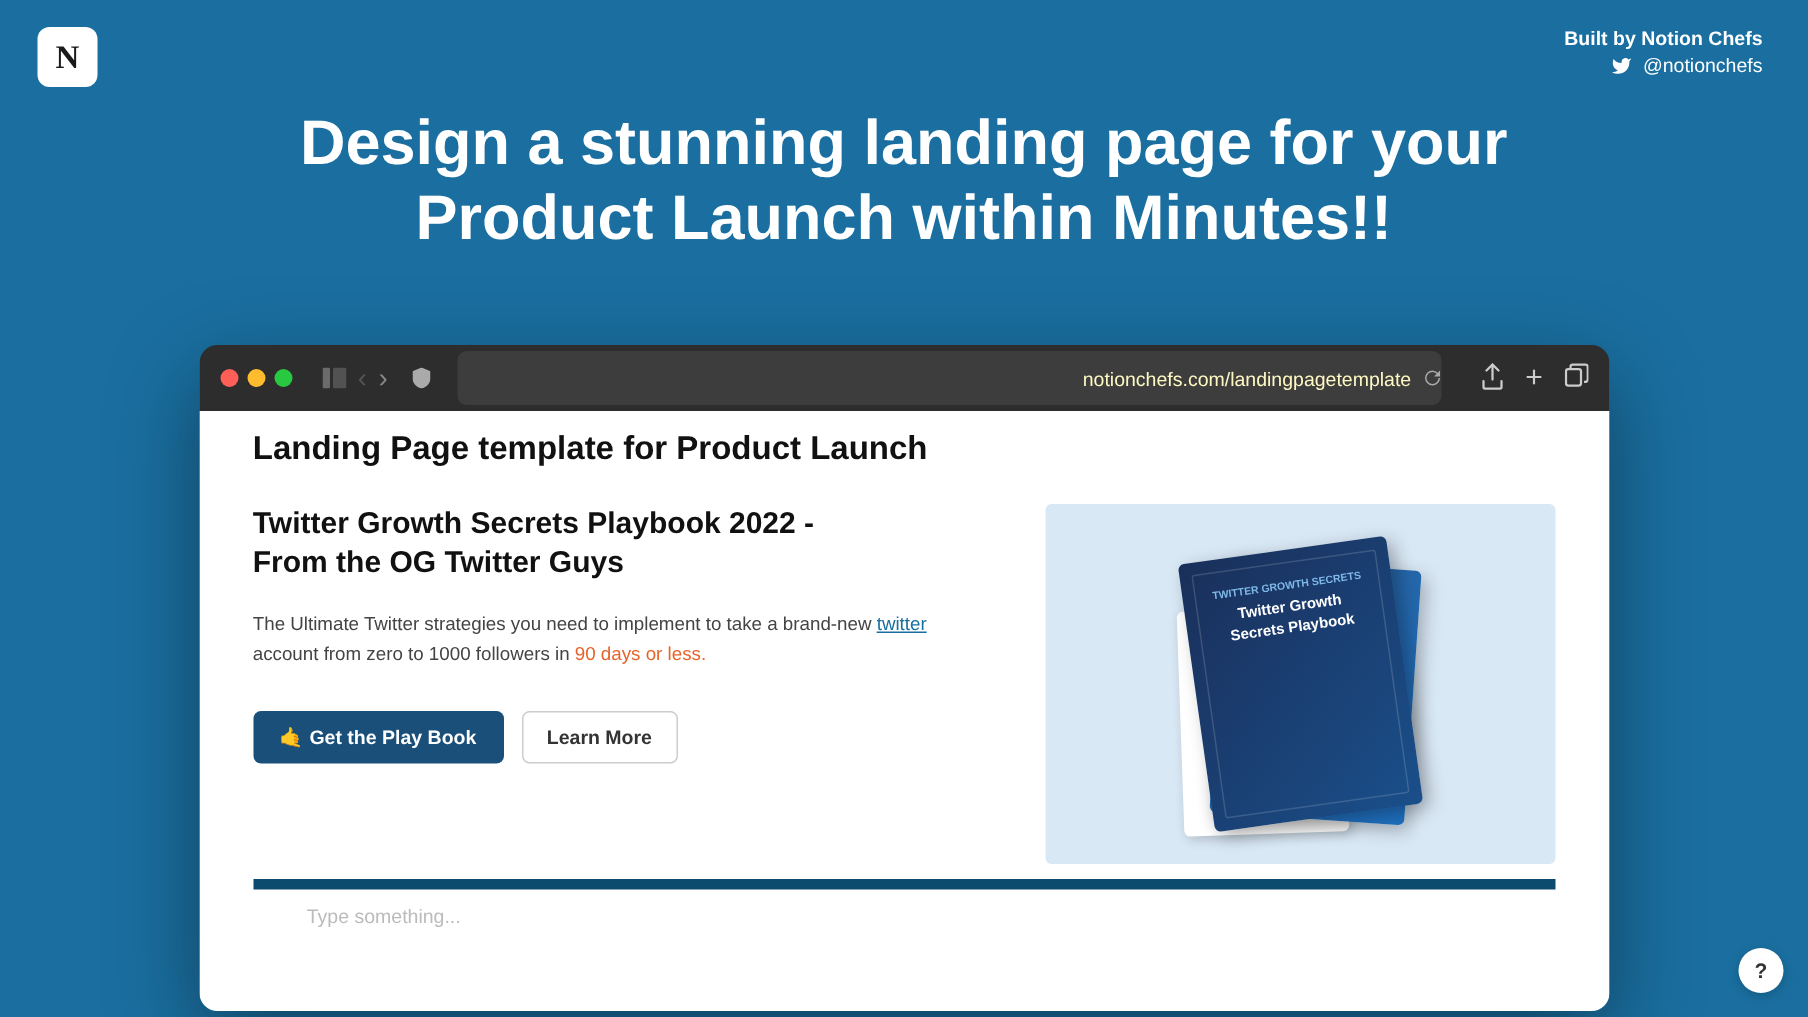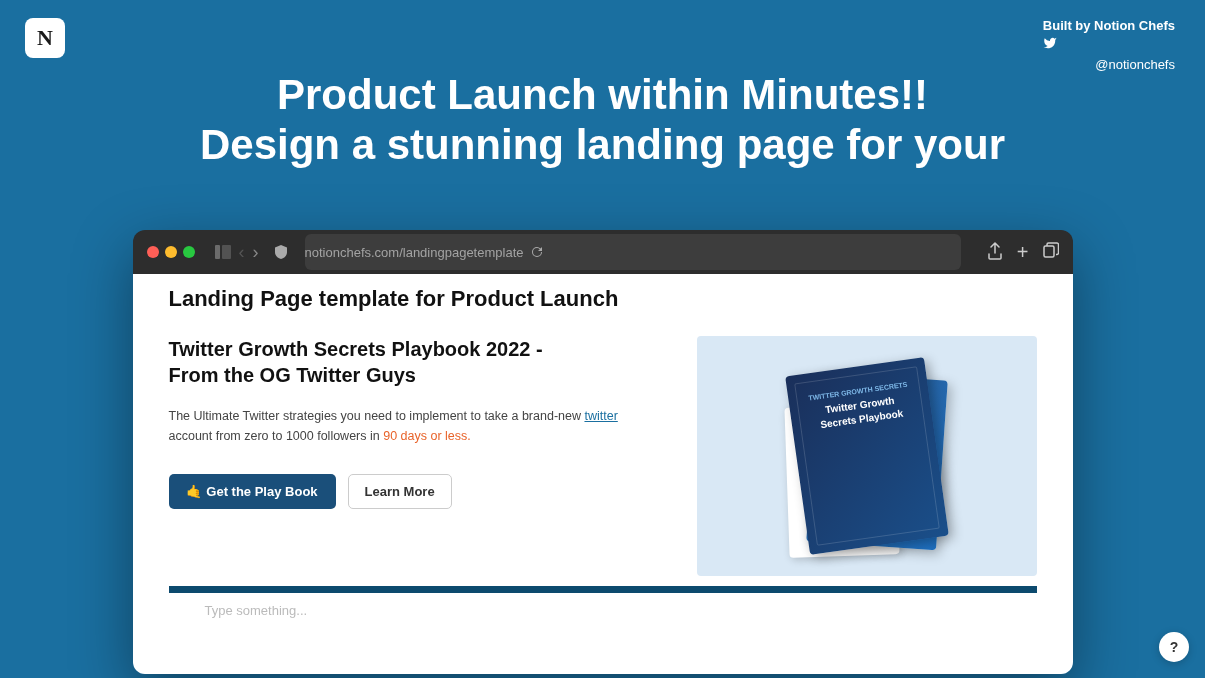--- a/index.html
+++ b/index.html
@@ -22,23 +22,23 @@
       font-size: 13px;
     }
     .header .built-by {
       margin-bottom: 3px;
     }
     .header .built-by span {
       font-weight: 700;
     }
     .header .twitter-handle {
       display: flex;
+      align-items: center;
       justify-content: flex-end;
       gap: 7px;
-      flex-direction: column;
     }
     .twitter-bird {
       display: inline-block;
       width: 14px;
       height: 14px;
     }
 
     
     .notion-logo {
       position: absolute;
@@ -106,22 +106,22 @@
       font-size: 16px;
     }
 
     .address-bar {
       flex: 1;
       background: #3d3d3d;
       border-radius: 6px;
       height: 36px;
       display: flex;
       align-items: center;
-      justify-content: flex-start;
-      color: #a3a3a3;
+      justify-content: flex-end;
+      color: #fef9c3;
       font-size: 13px;
       margin: 0 8px;
       gap: 8px;
     }
 
     .browser-action-icons {
       display: flex;
       gap: 14px;
       margin-left: 8px;
       color: #ccc;
@@ -331,22 +331,22 @@
   </div>
   <div class="twitter-handle">
     <svg class="twitter-bird" viewBox="0 0 24 24" fill="white">
       <path d="M23 3a10.9 10.9 0 01-3.14 1.53 4.48 4.48 0 00-7.86 3v1A10.66 10.66 0 013 4s-4 9 5 13a11.64 11.64 0 01-7 2c9 5 20 0 20-11.5a4.5 4.5 0 00-.08-.83A7.72 7.72 0 0023 3z"></path>
     </svg>
     <span>@notionchefs</span>
   </div>
 </div>
 
 <div class="headline">
+  <div>Design a stunning landing page for your</div>
   <div>Product Launch within Minutes!!</div>
-  <div>Design a stunning landing page for your</div>
 </div>
 
 <div class="browser-window">
 
   <div class="browser-chrome">
     <div class="traffic-lights">
       <div class="tl-red"></div>
       <div class="tl-yellow"></div>
       <div class="tl-green"></div>
     </div>

